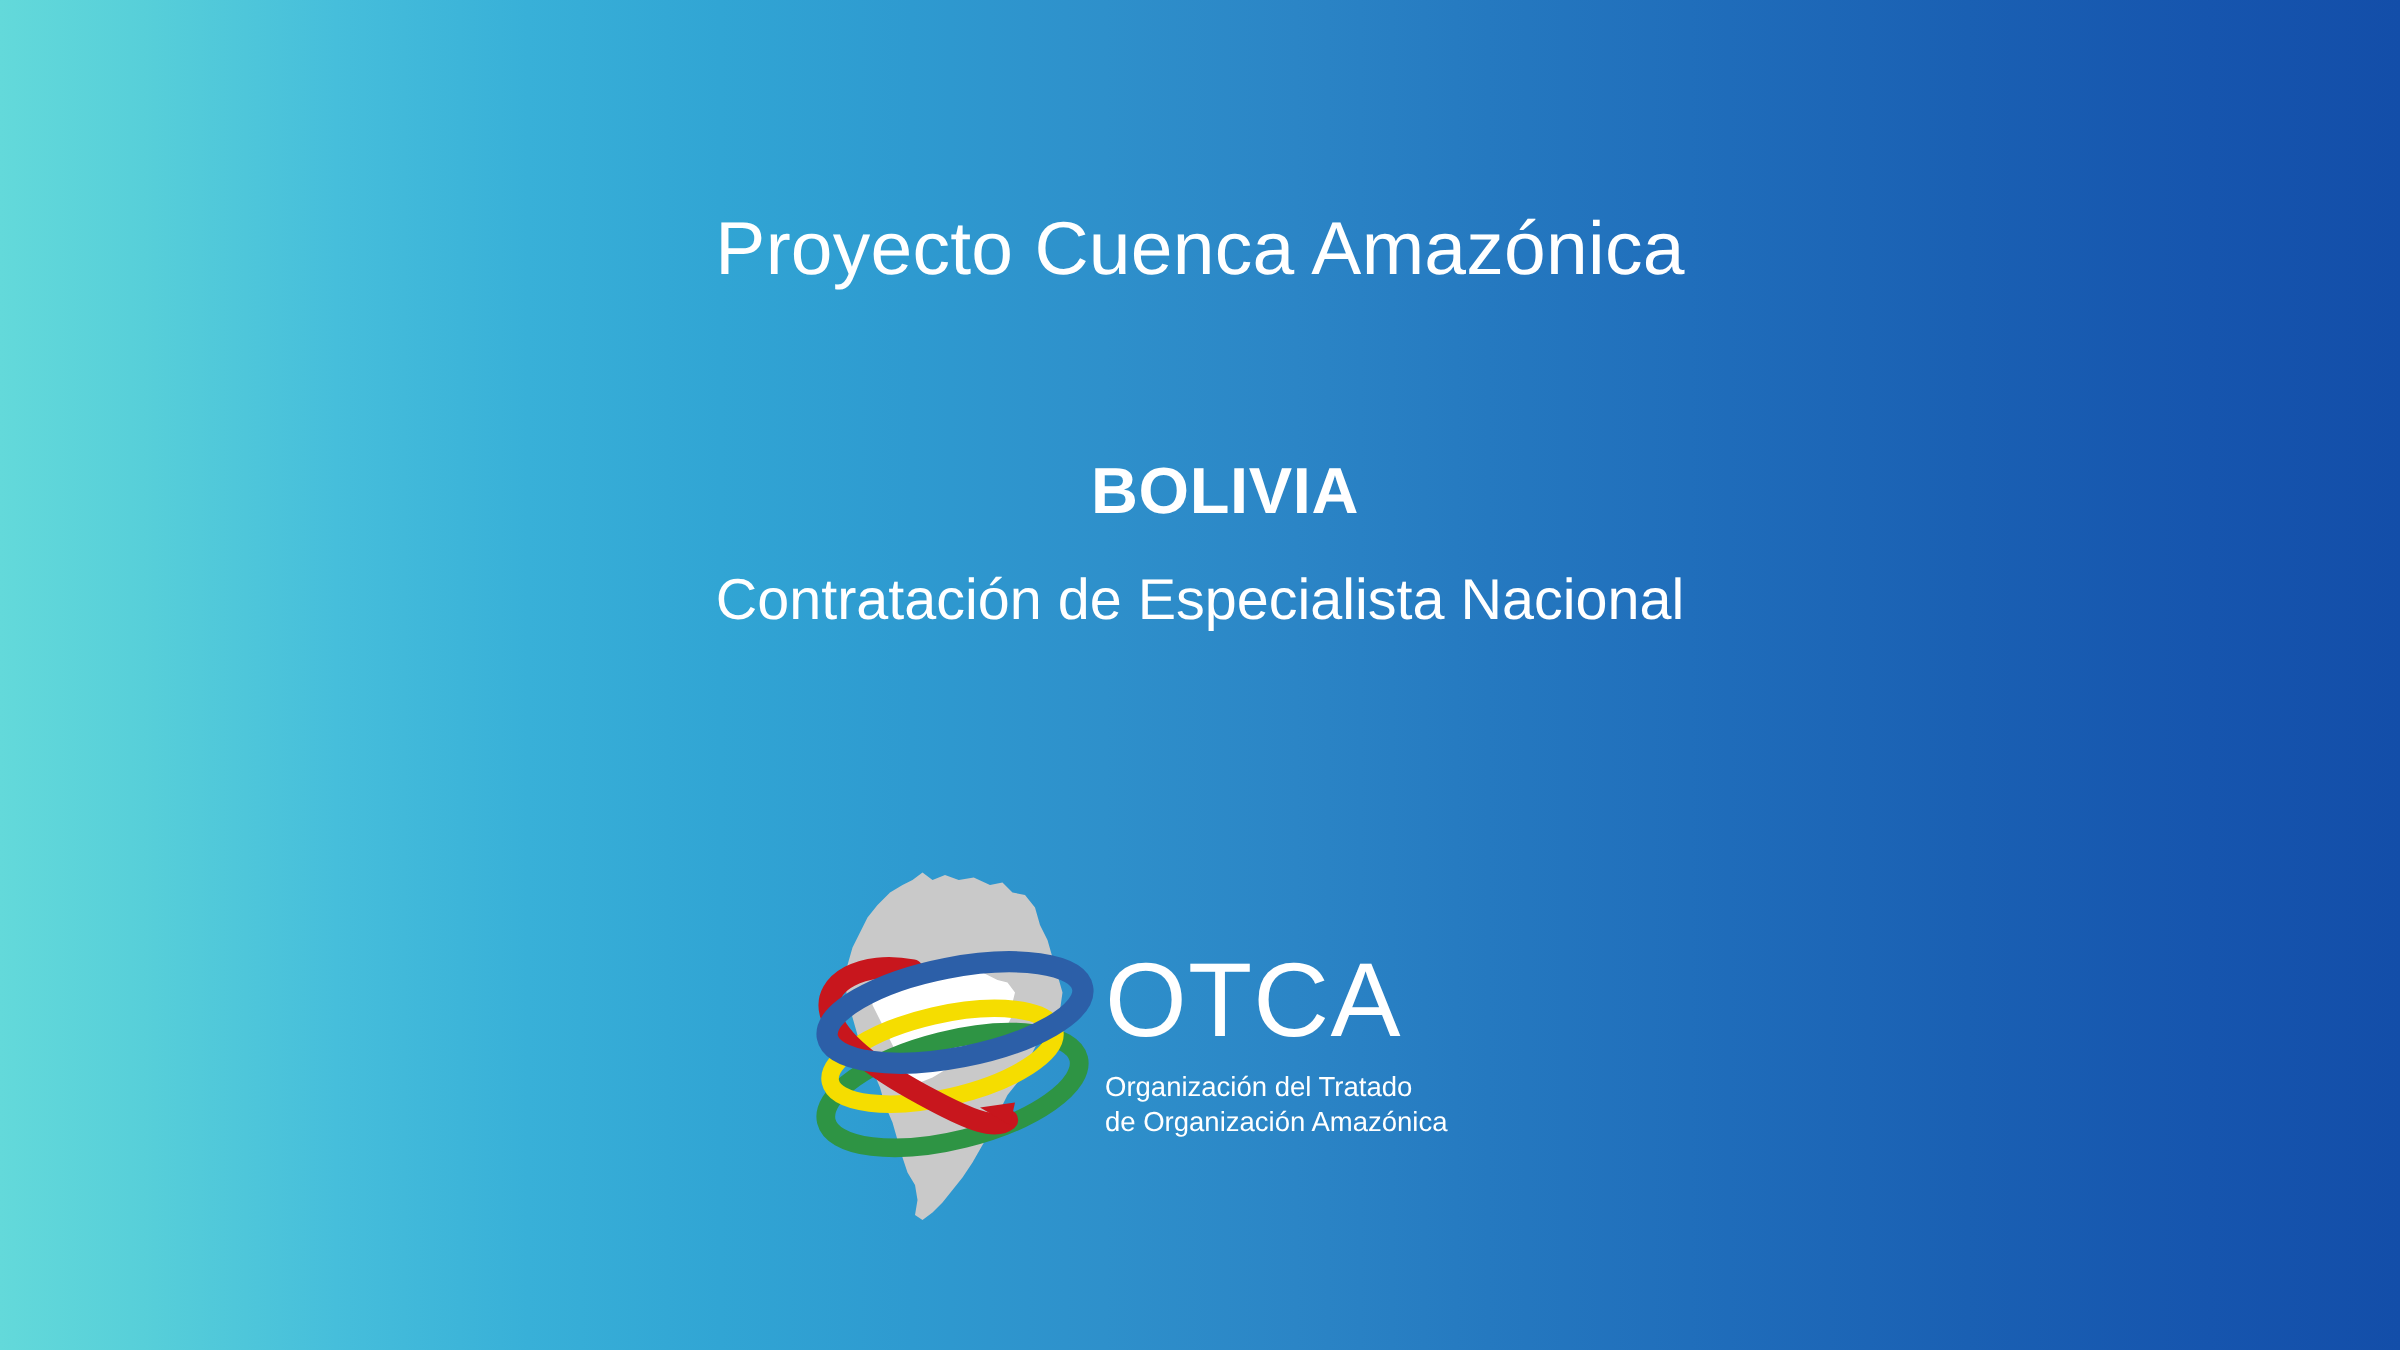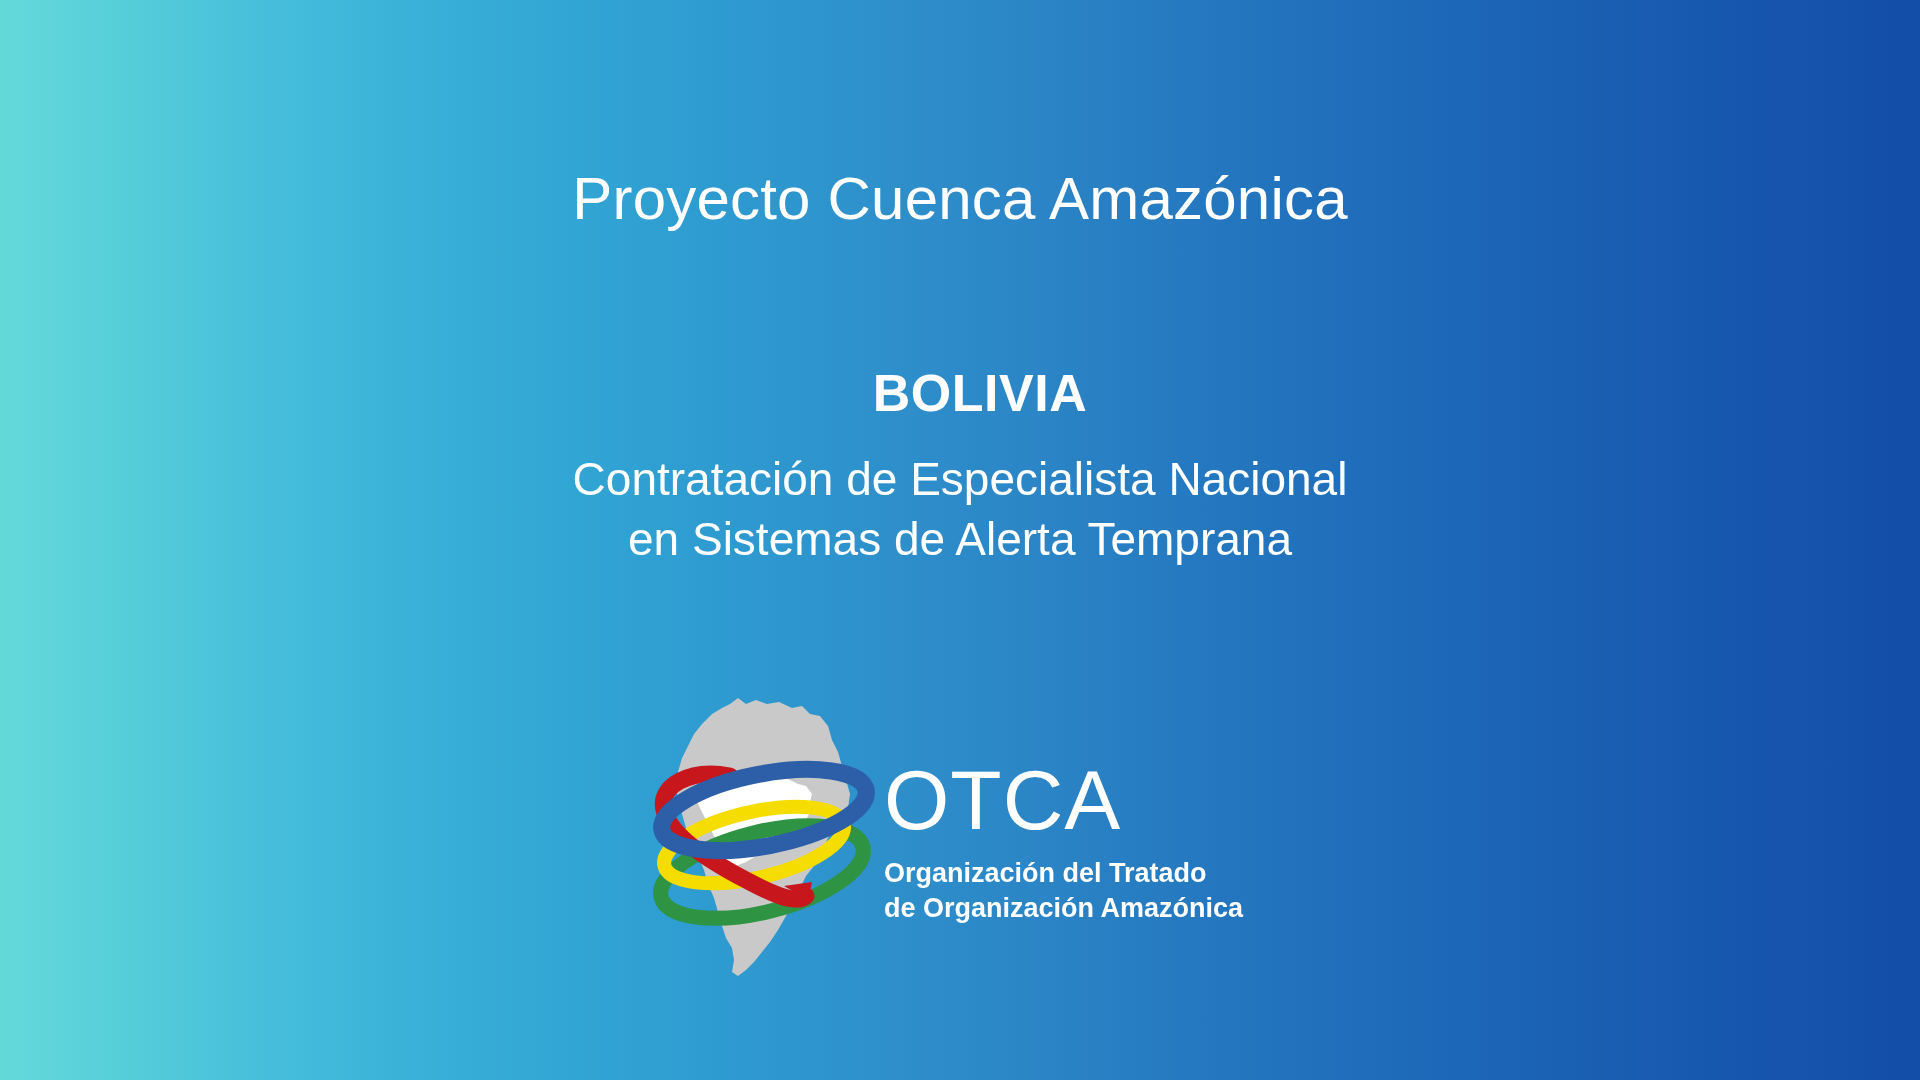--- a/index.html
+++ b/index.html
@@ -109,22 +109,22 @@
   #otca-wordmark {
     font-size: 84px;
     font-weight: 400;
     letter-spacing: 1px;
     line-height: 1;
     color: #ffffff;
     margin-top: 38px;
   }
   #otca-tagline {
     margin-top: 14px;
-    font-size: 27px;
-    font-weight: 700;
+    font-size: 22px;
+    font-weight: 400;
     line-height: 1.28;
     color: #ffffff;
   }
   #otca-tagline .tag-line {
     display: block;
     white-space: nowrap;
   }
 </style>
 </head>
 <body>
@@ -132,21 +132,20 @@
 <div id="slide">
 
   <div class="text-stack">
 
     <div id="slide-title">Proyecto Cuenca Amazónica</div>
 
     <div id="country-heading">BOLIVIA</div>
 
     <div id="subtitle-block">
       <span class="sub-line">Contratación de Especialista Nacional</span>
-      <span class="sub-line">en Sistemas de Alerta Temprana</span>
     </div>
   </div>
 
   <div id="otca-logo">
 
     <div id="otca-mark">
       <svg viewBox="0 0 250 290" width="250" height="290" xmlns="http://www.w3.org/2000/svg">
 
         <g>
           <path fill="#c9c9c9" d="

